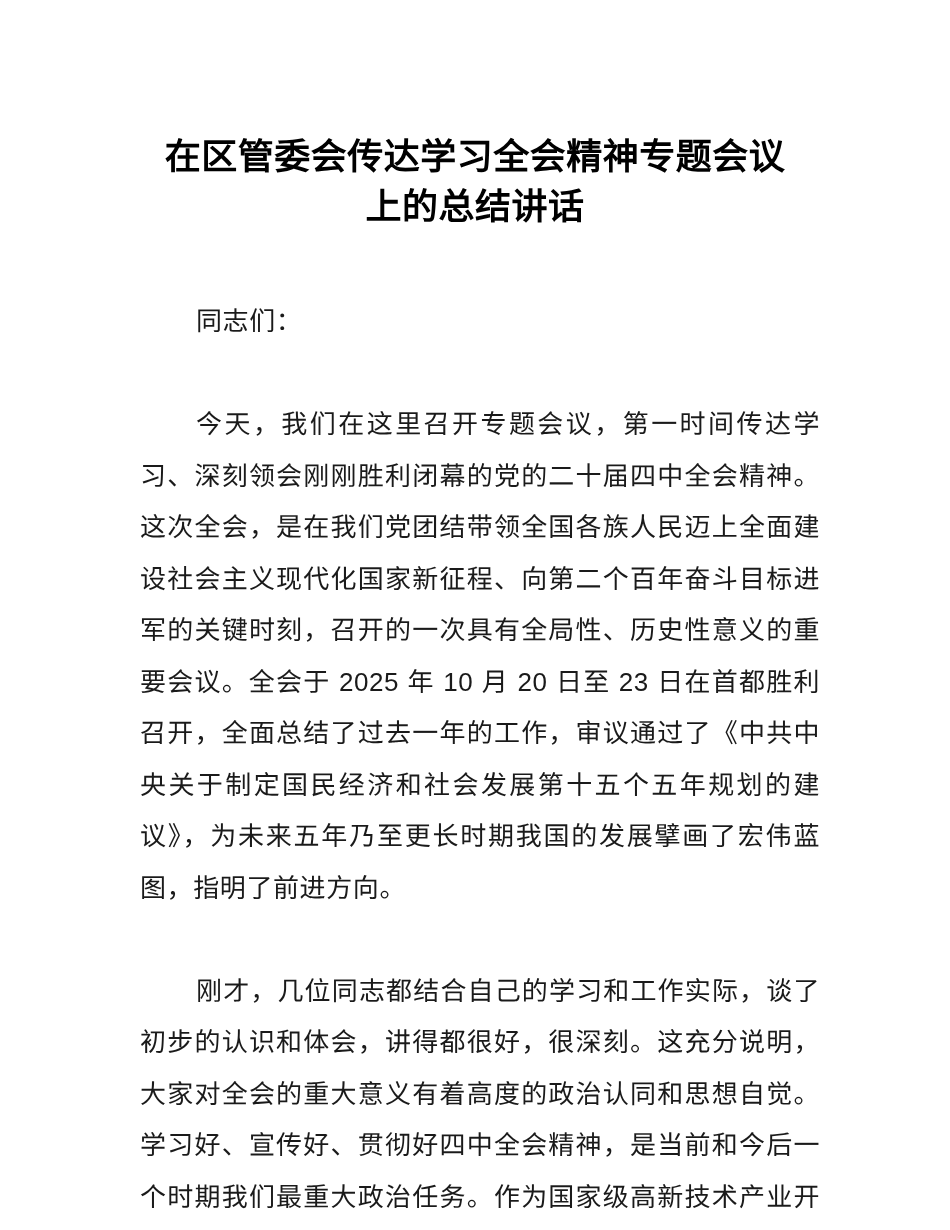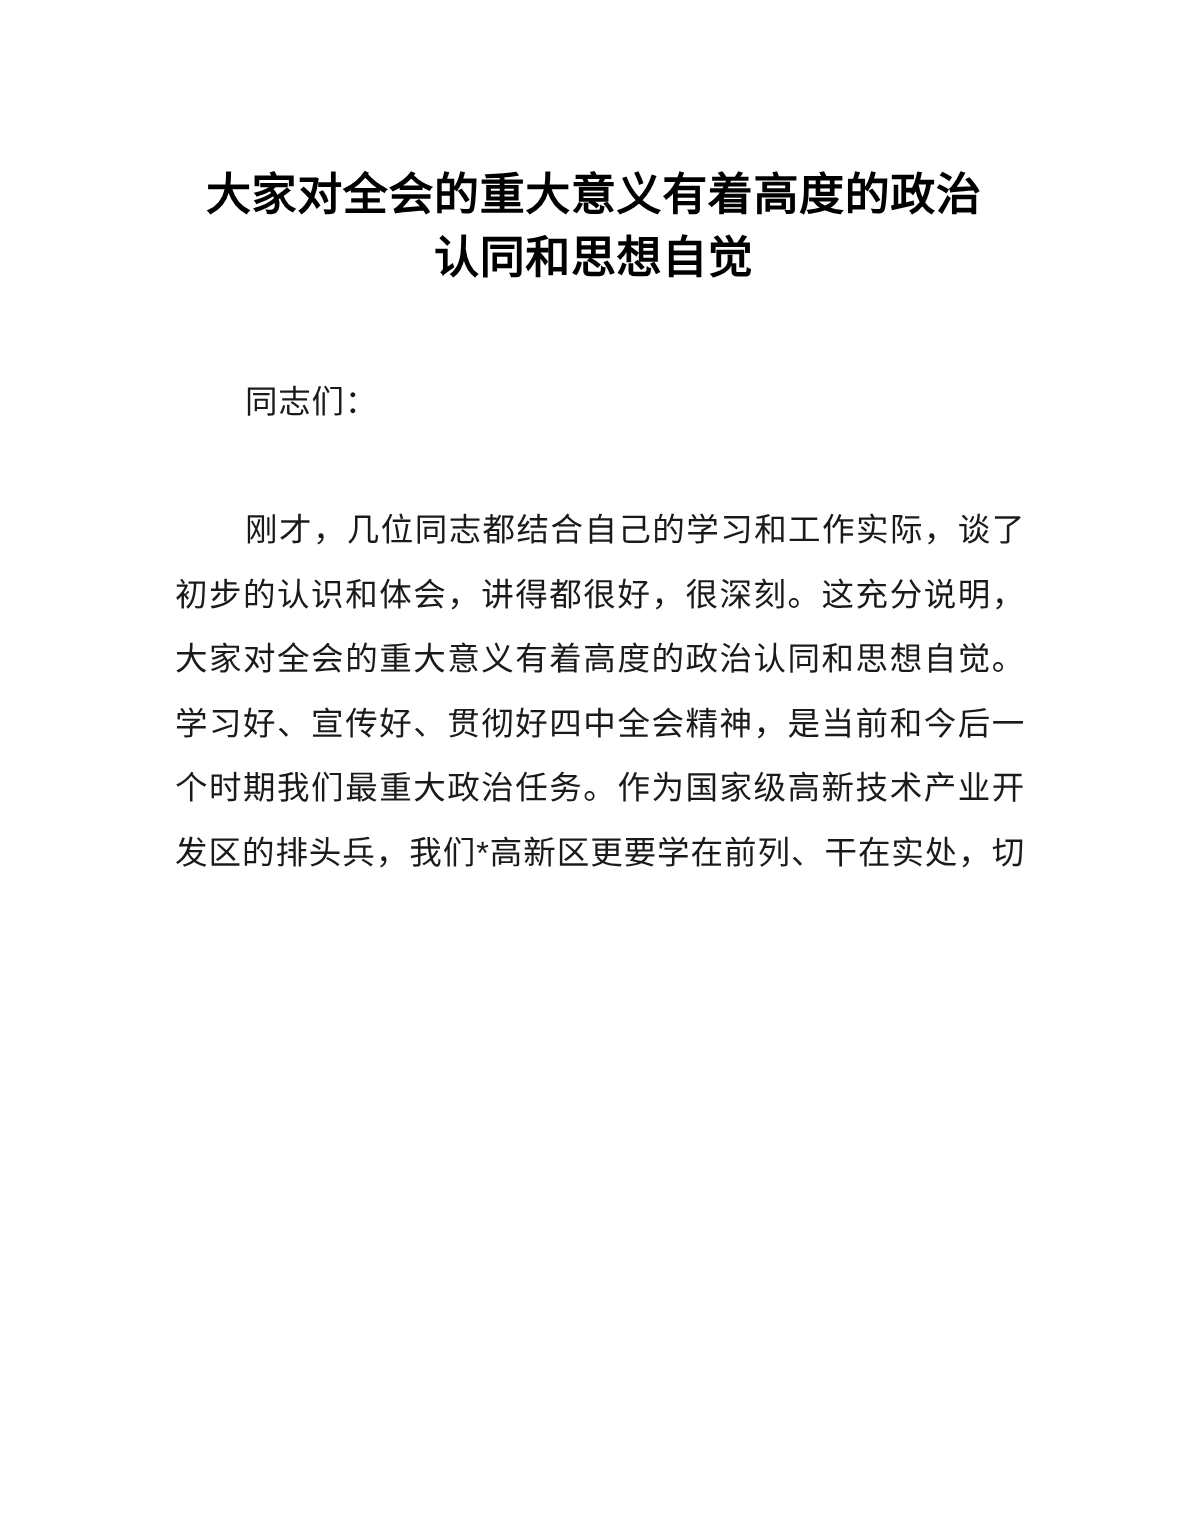--- a/index.html
+++ b/index.html
@@ -67,24 +67,25 @@
   .para.clipped {
     max-height: 320px;
     overflow: hidden;
   }
 </style>
 </head>
 <body>
 
 <div class="page">
 
-  <h1 class="doc-title" style="padding-left: 148px; padding-right: 148px; box-sizing: border-box;">大家对全会的重大意义有着高度的政治认同和思想自觉</h1>
+  <h1 class="doc-title" style="padding-left: 148px; padding-right: 148px; box-sizing: border-box;">在区管委会传达学习全会精神专题会议上的总结讲话</h1>
 
   <div class="body-block">
 
     <p class="para salutation">同志们：</p>
 
+    <p class="para">今天，我们在这里召开专题会议，第一时间传达学习、深刻领会刚刚胜利闭幕的党的二十届四中全会精神。这次全会，是在我们党团结带领全国各族人民迈上全面建设社会主义现代化国家新征程、向第二个百年奋斗目标进军的关键时刻，召开的一次具有全局性、历史性意义的重要会议。全会于 2025 年 10 月 20 日至 23 日在首都胜利召开，全面总结了过去一年的工作，审议通过了《中共中央关于制定国民经济和社会发展第十五个五年规划的建议》，为未来五年乃至更长时期我国的发展擘画了宏伟蓝图，指明了前进方向。</p>
 
     <p class="para clipped">刚才，几位同志都结合自己的学习和工作实际，谈了初步的认识和体会，讲得都很好，很深刻。这充分说明，大家对全会的重大意义有着高度的政治认同和思想自觉。学习好、宣传好、贯彻好四中全会精神，是当前和今后一个时期我们最重大政治任务。作为国家级高新技术产业开发区的排头兵，我们*高新区更要学在前列、干在实处，切实把思想和行动统一到全</p>
 
   </div>
 
 </div>
 
 </body></html>

